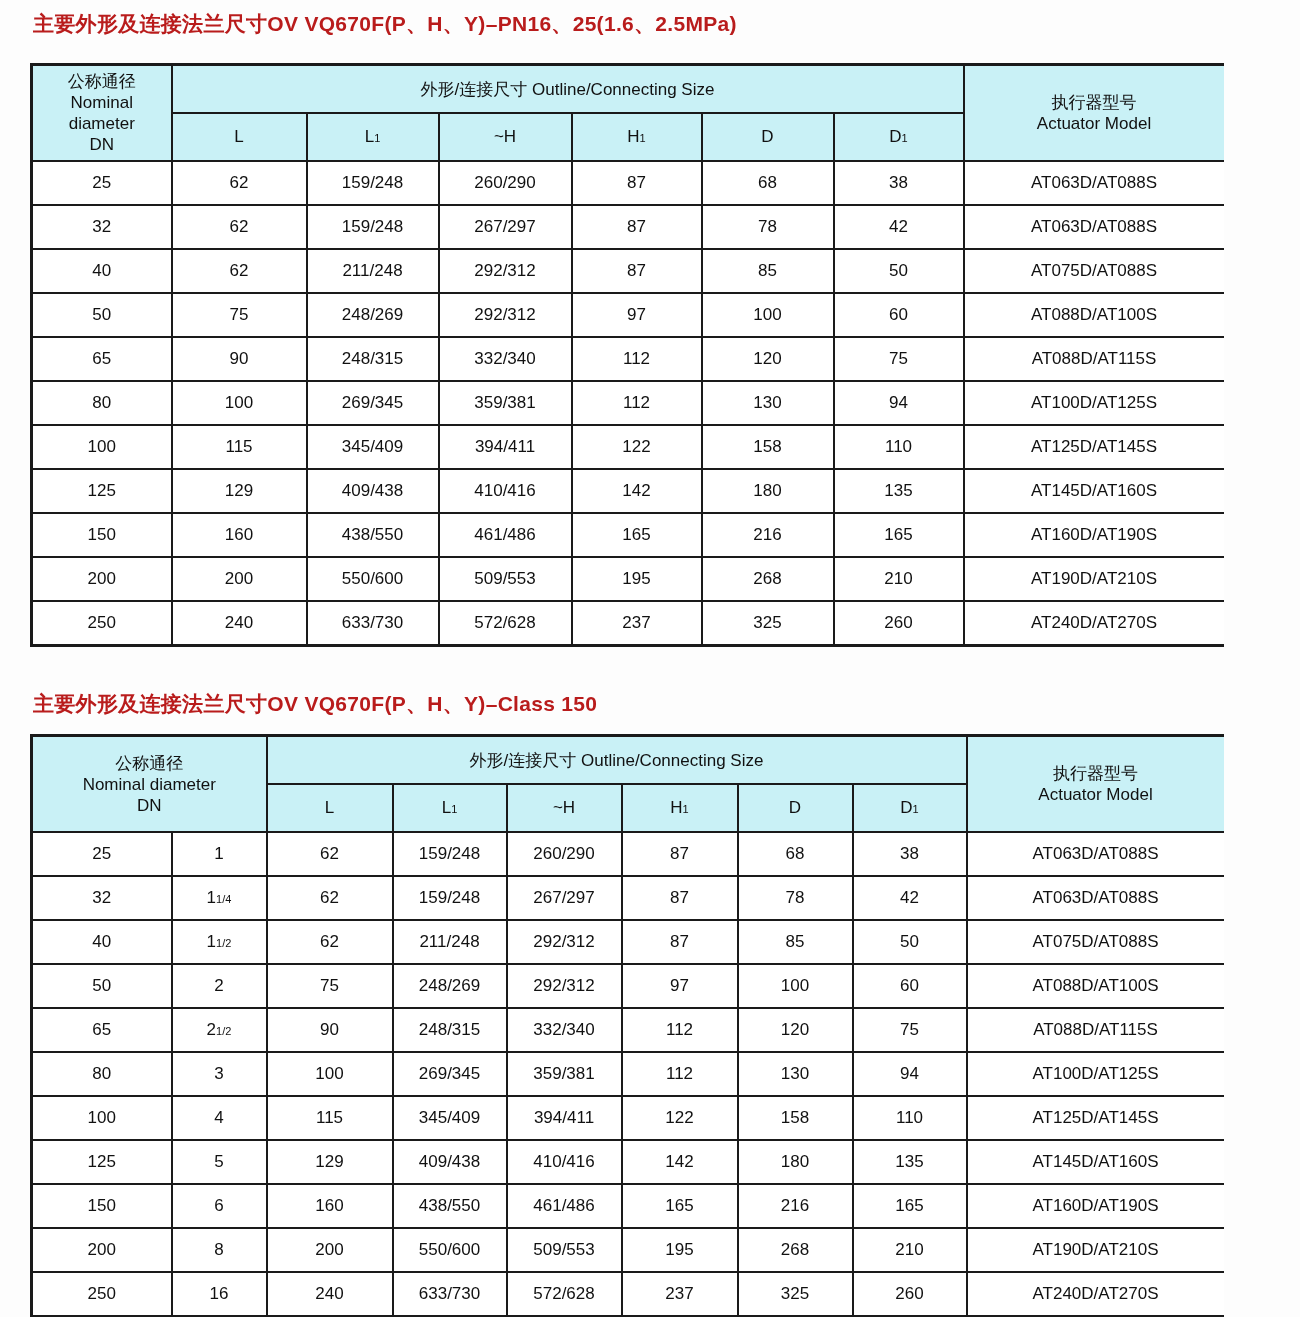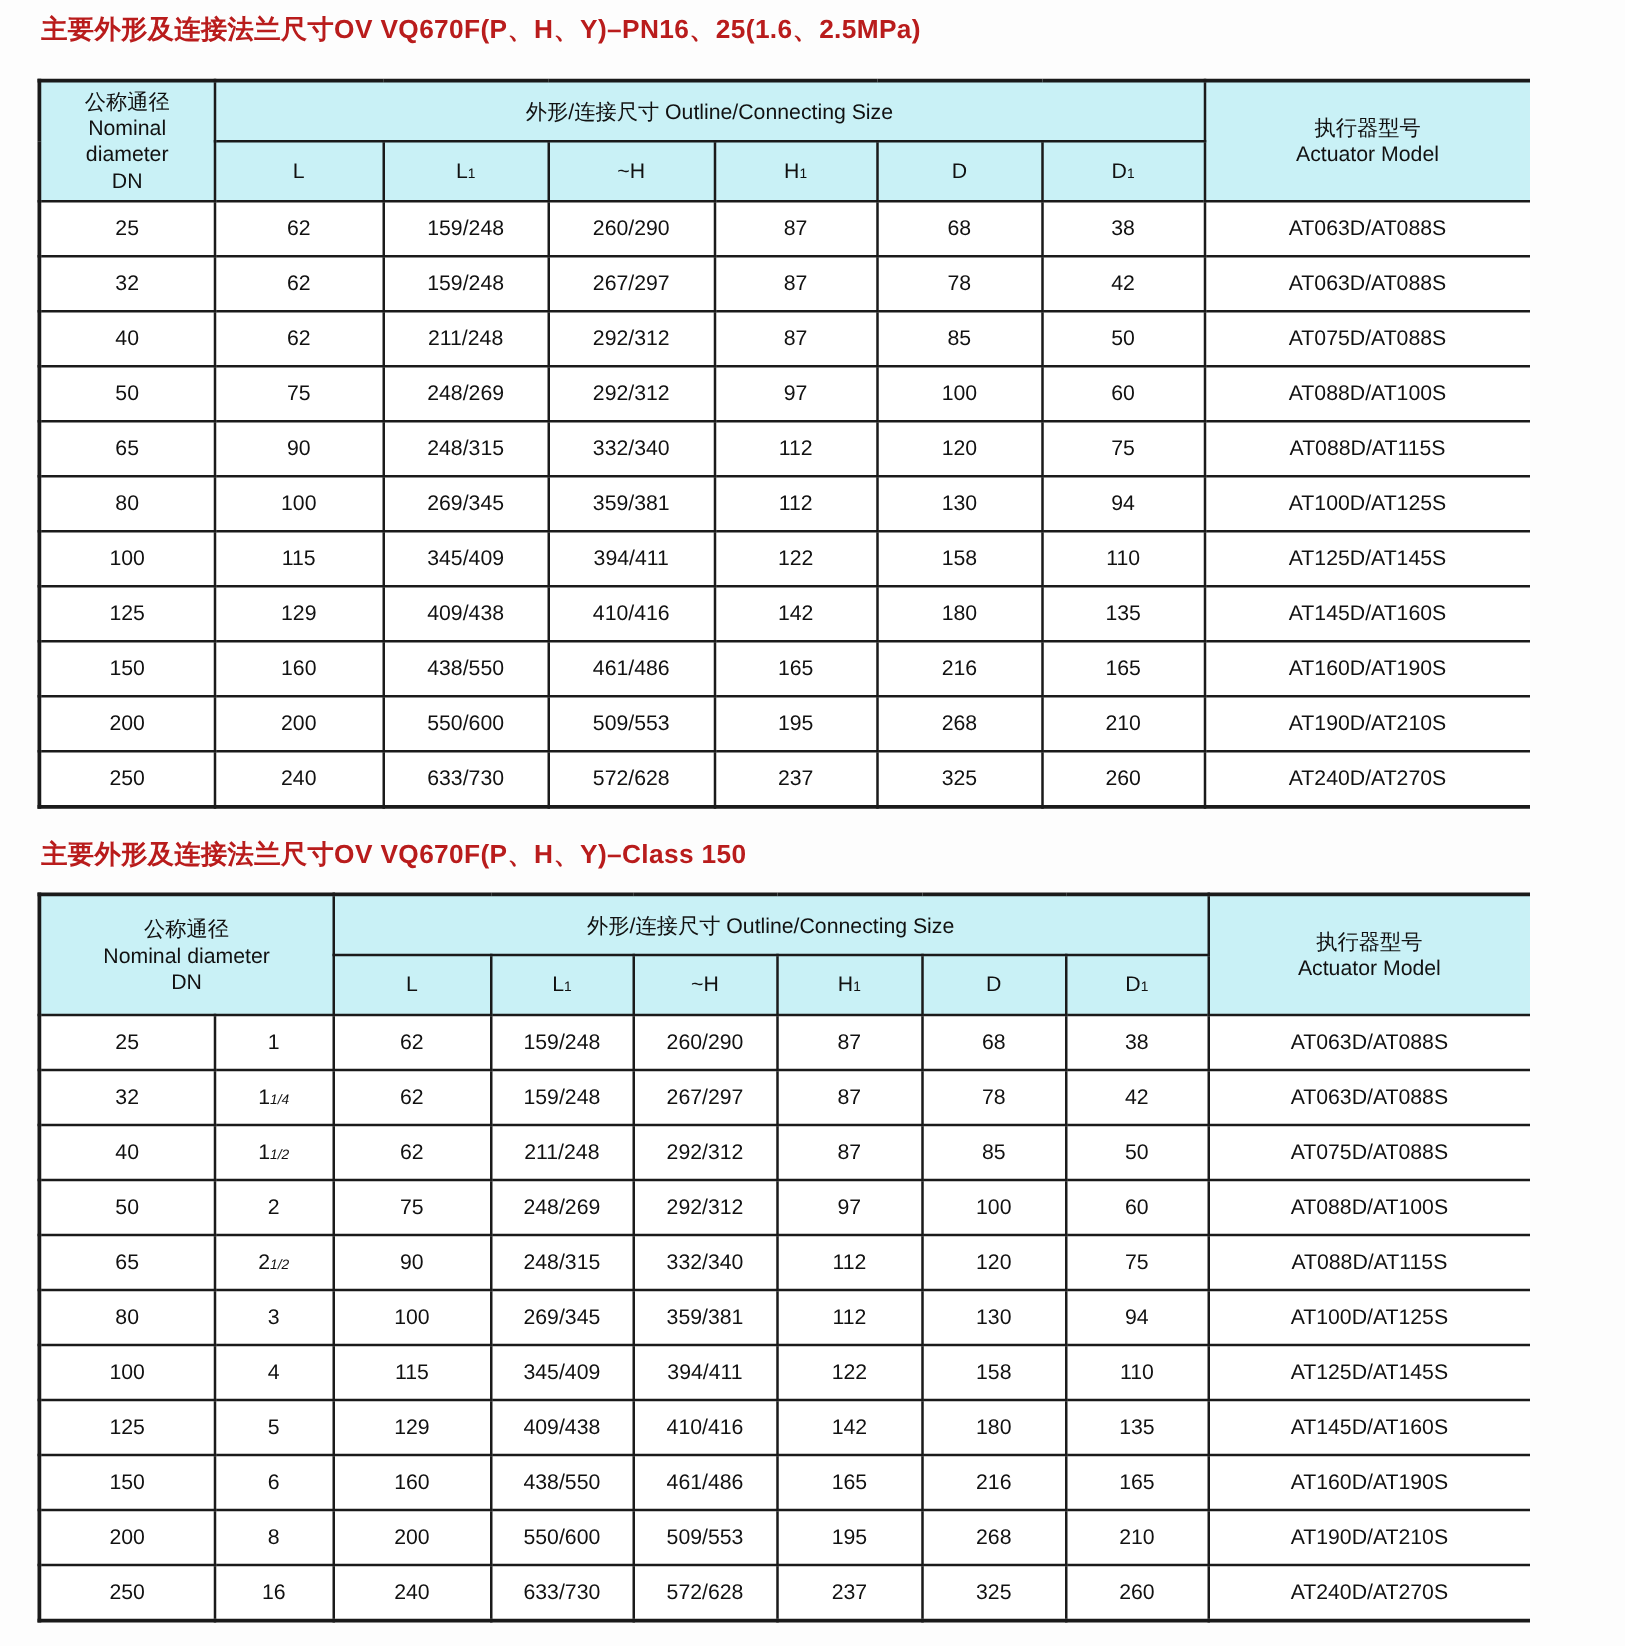--- a/index.html
+++ b/index.html
@@ -22,20 +22,21 @@
     padding: 10px 0 0 33px;
     font-size: 21px;
     line-height: 27px;
     font-weight: 700;
     color: #b91c1c;
     letter-spacing: 0.3px;
     white-space: nowrap;
   }
   .doc-title.second {
     padding-top: 23px;
+    margin-top: 20px;
   }
   table.dims {
     border-collapse: collapse;
     table-layout: fixed;
     margin: 26px 0 0 30px;
     border: 3px solid #1a1a1a;
     border-right: none;
     empty-cells: show;
   }
   table.dims th, table.dims td {
@@ -55,21 +56,20 @@
   table.dims tbody td { height: 42px; }
   .multiline { white-space: pre-line; line-height: 21px; }
   td.dn-cell, td.inch-cell { background: #c9f1f6; }
   .col-act { border-right: none !important; }
   .sub {
     font-size: 11px;
     letter-spacing: 0;
   }
   .frac {
     font-size: 11px;
-    font-style: italic;
   }
 </style>
 </head>
 <body>
 
 <div class="page">
 
   <h1 class="doc-title">主要外形及连接法兰尺寸OV VQ670F(P、H、Y)–PN16、25(1.6、2.5MPa)</h1>
 
   <table class="dims">

